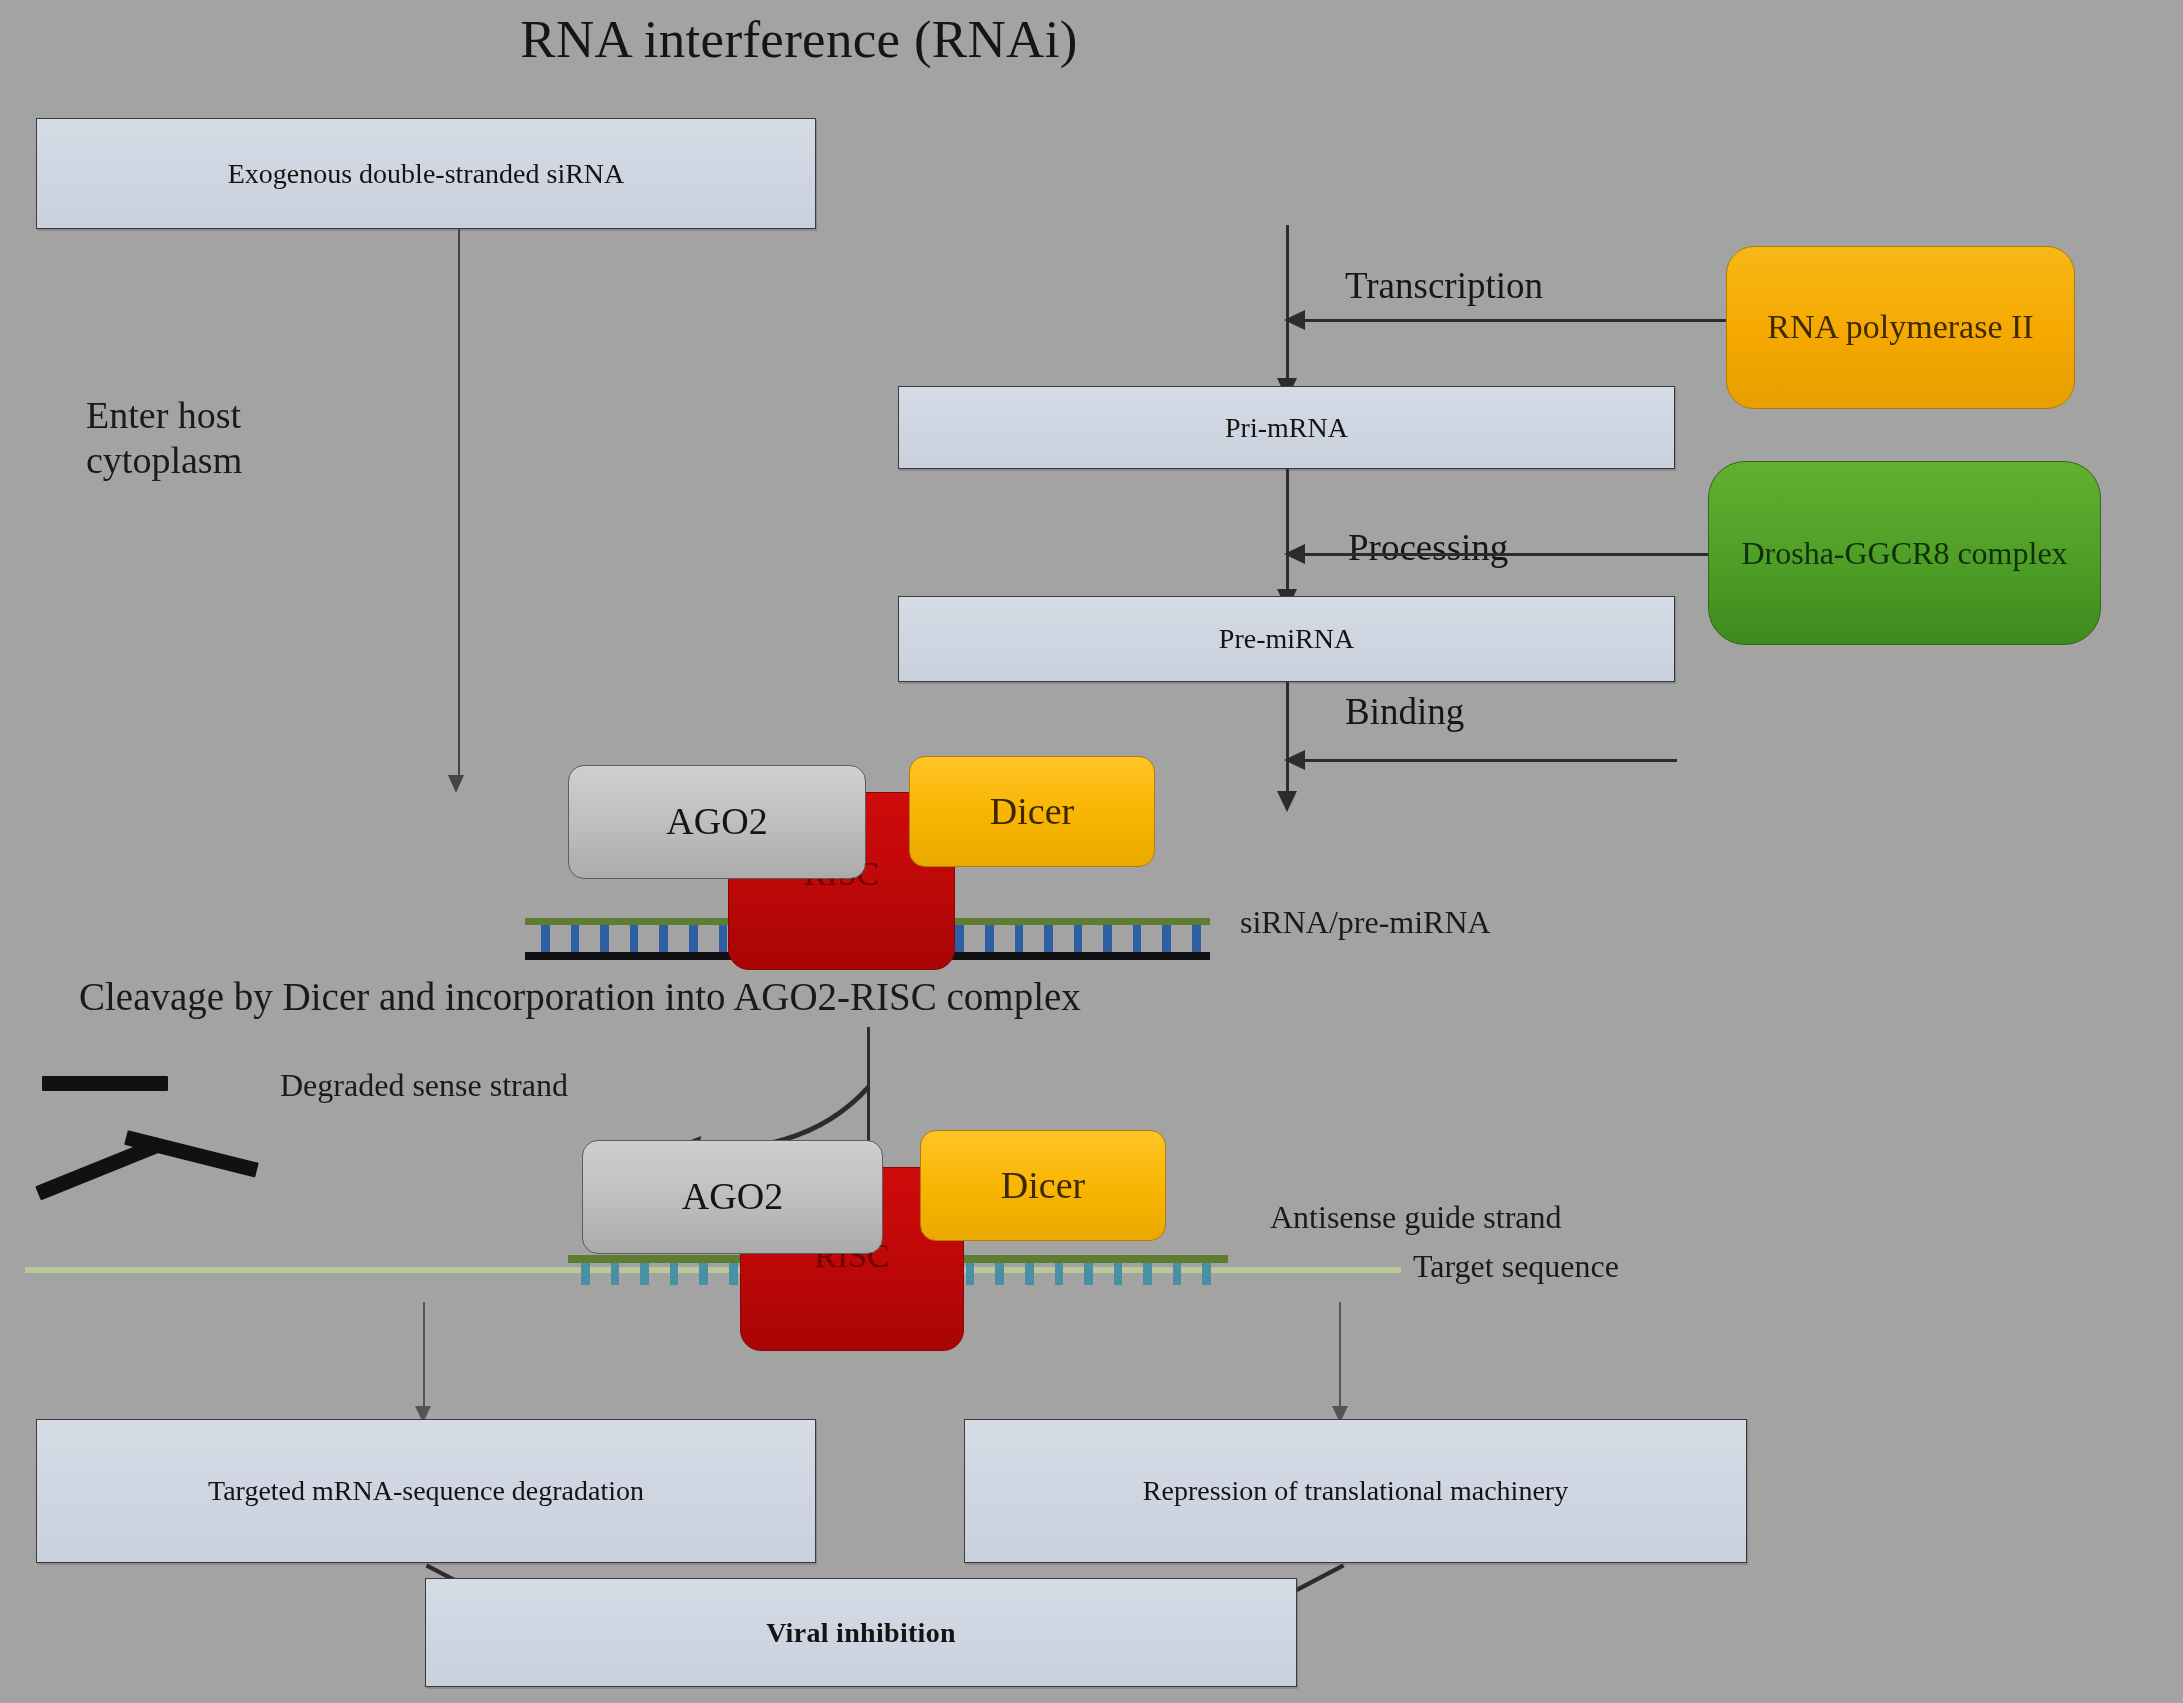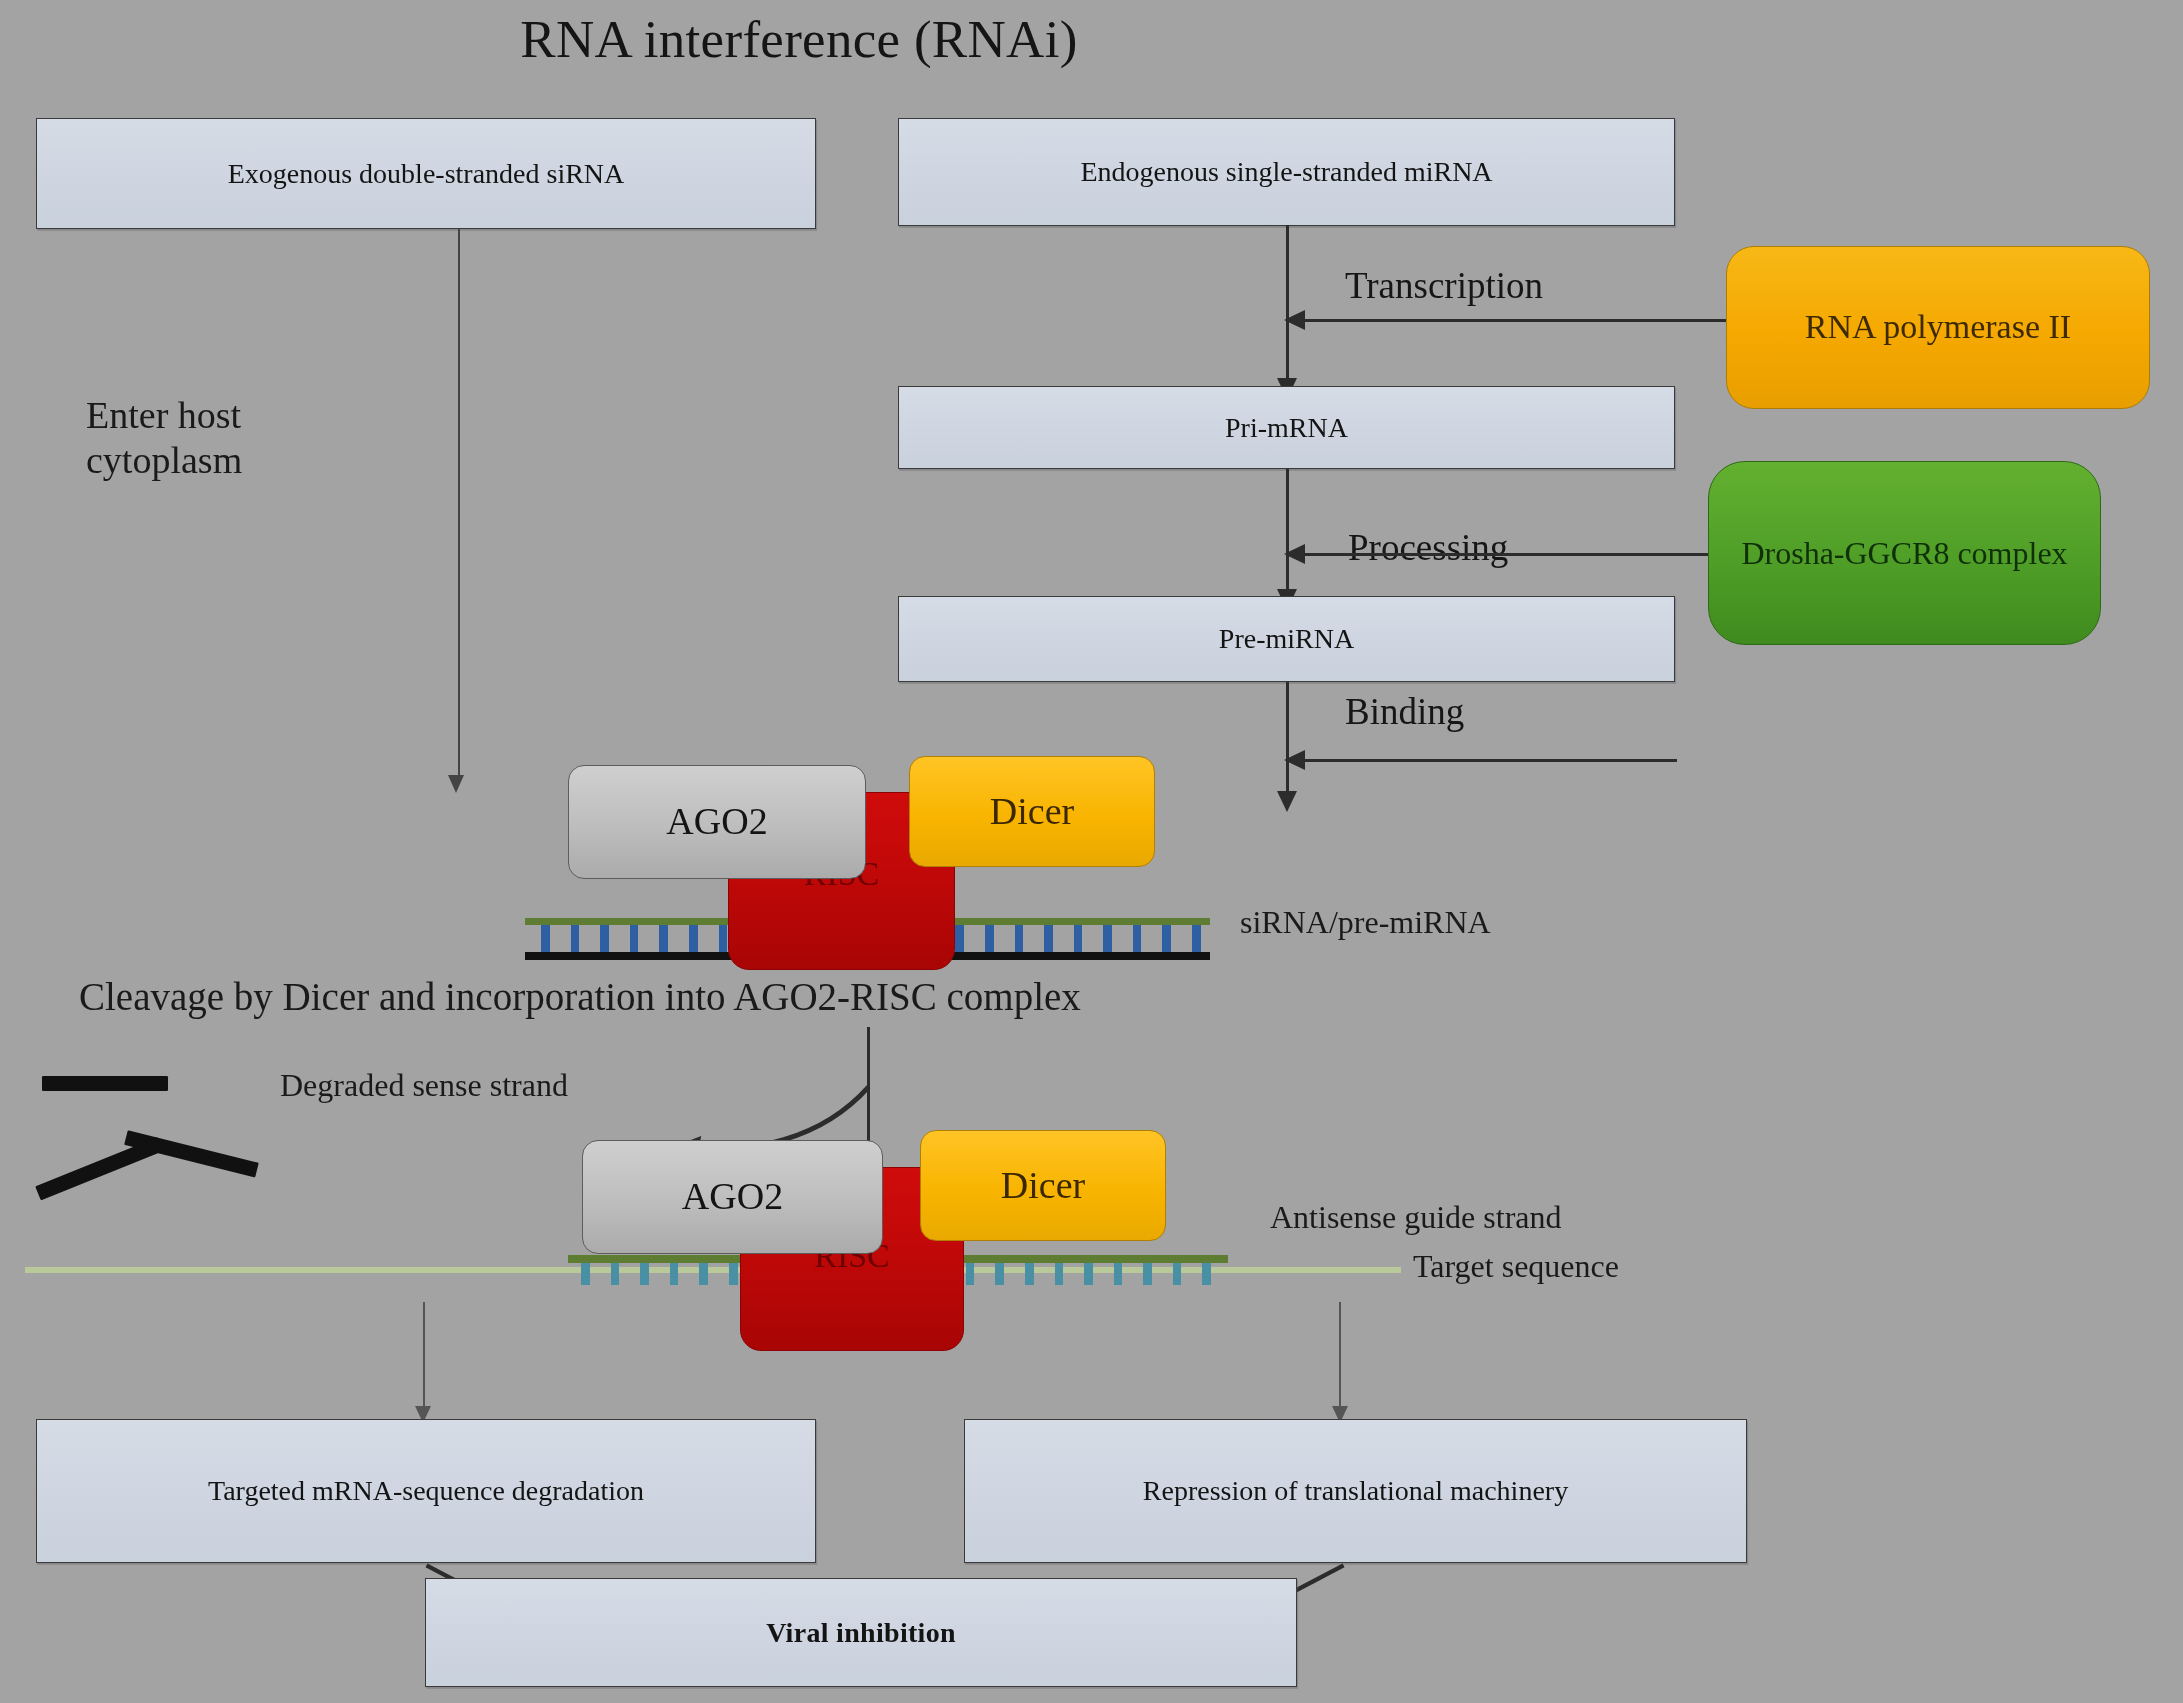--- a/index.html
+++ b/index.html
@@ -145,30 +145,29 @@
 
   <div class="abs title" style="left:246px;top:8.6px;width:1106px;">RNA interference (RNAi)</div>
 
   <div class="abs box" style="left:36px;top:118px;width:780px;height:111px;">Exogenous double-stranded siRNA</div>
 
   <div class="abs vline" style="left:458px;top:229px;height:553px;width:1.8px;background:#444;"></div>
   <div class="abs arrow-down" style="left:448px;top:775px;border-left-width:8.6px;border-right-width:8.6px;border-top-width:18.4px;border-top-color:#444;"></div>
 
   <div class="abs plain" style="left:86px;top:393px;width:289px;">Enter host cytoplasm</div>
 
-  <div class="abs box" style="left:898px;top:118px;width:777px;height:108px;">Endogenous single-stranded miRNA</div>
 
   <div class="abs vline" style="left:1286px;top:225px;height:157px;"></div>
   <div class="abs arrow-down" style="left:1277px;top:378px;"></div>
 
   <div class="abs edge-lbl" style="left:1345px;top:264px;">Transcription</div>
   <div class="abs hline" style="left:1296px;top:319px;width:430px;"></div>
   <div class="abs arrow-left" style="left:1284px;top:310px;"></div>
 
-  <div class="abs blob orange" style="left:1726px;top:246px;width:424px;height:163px;">RNA polymerase  II</div>
+  <div class="abs blob orange" style="left:1726px;top:246px;width:349px;height:163px;">RNA polymerase  II</div>
 
   <div class="abs box" style="left:898px;top:386px;width:777px;height:83px;">Pri-mRNA</div>
 
   <div class="abs vline" style="left:1286px;top:469px;height:126px;"></div>
   <div class="abs arrow-down" style="left:1277px;top:589px;"></div>
 
   <div class="abs edge-lbl" style="left:1348px;top:526px;">Processing</div>
   <div class="abs hline" style="left:1296px;top:553px;width:412px;"></div>
   <div class="abs arrow-left" style="left:1284px;top:544px;"></div>
 

